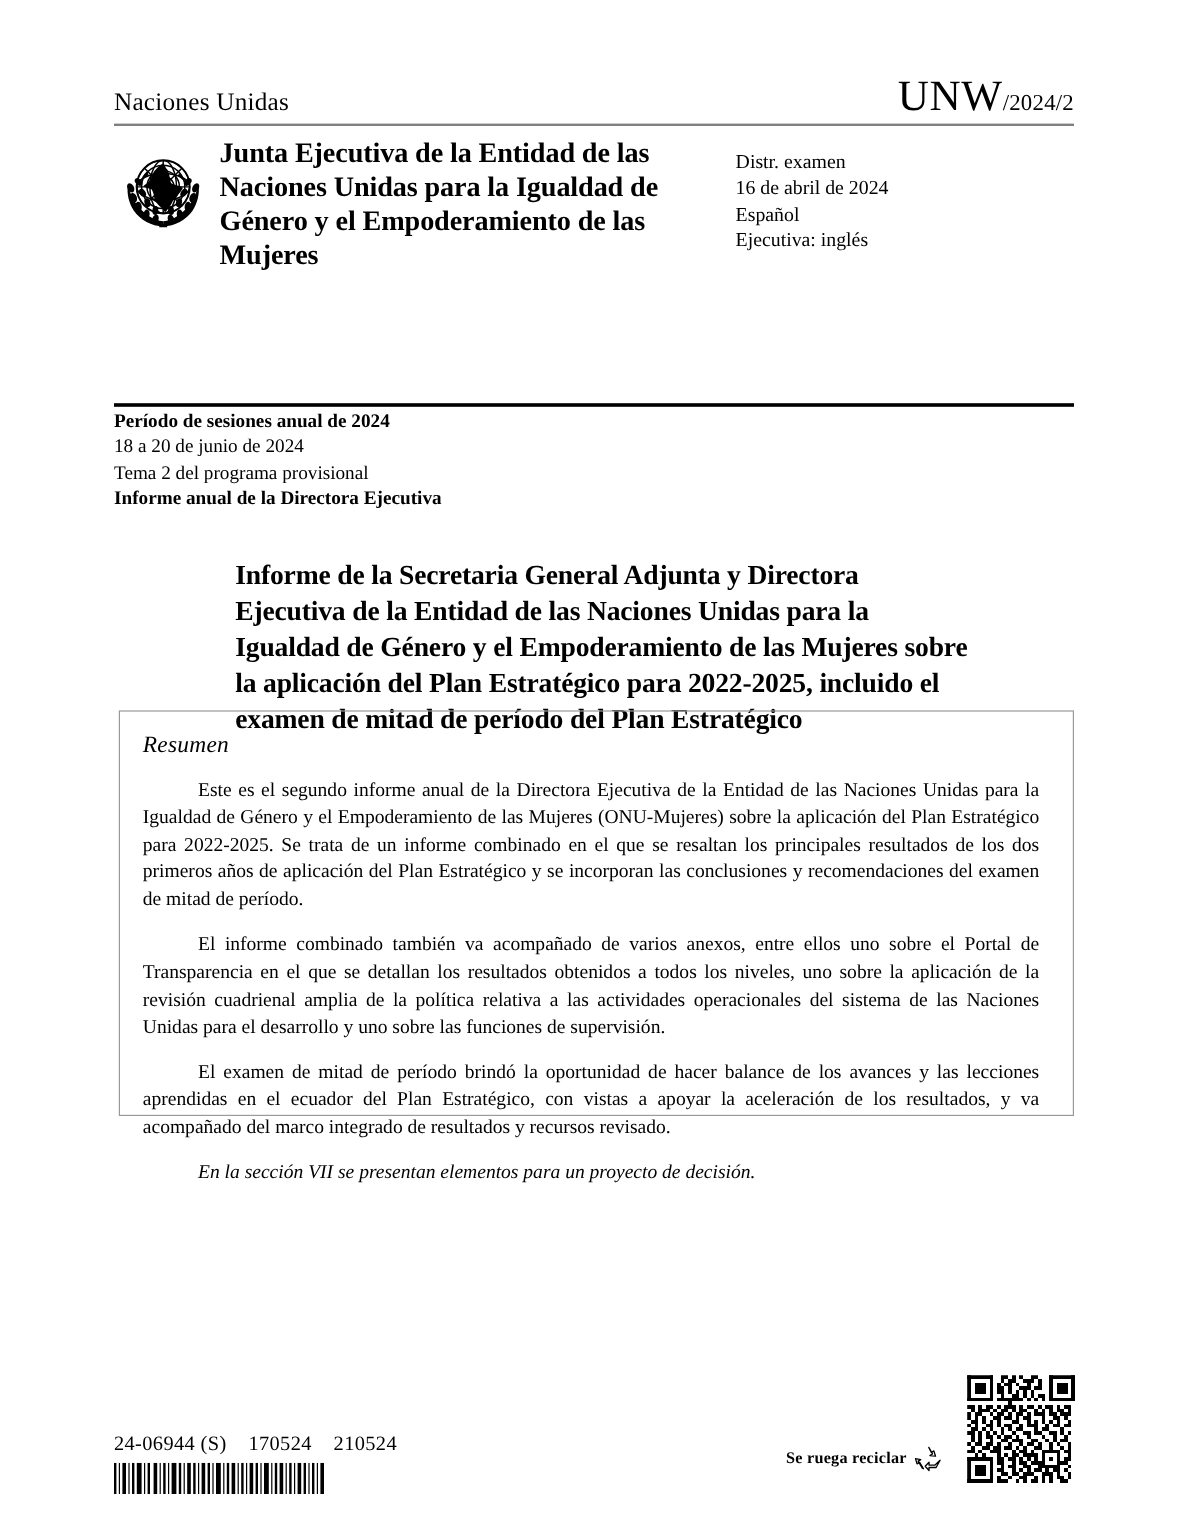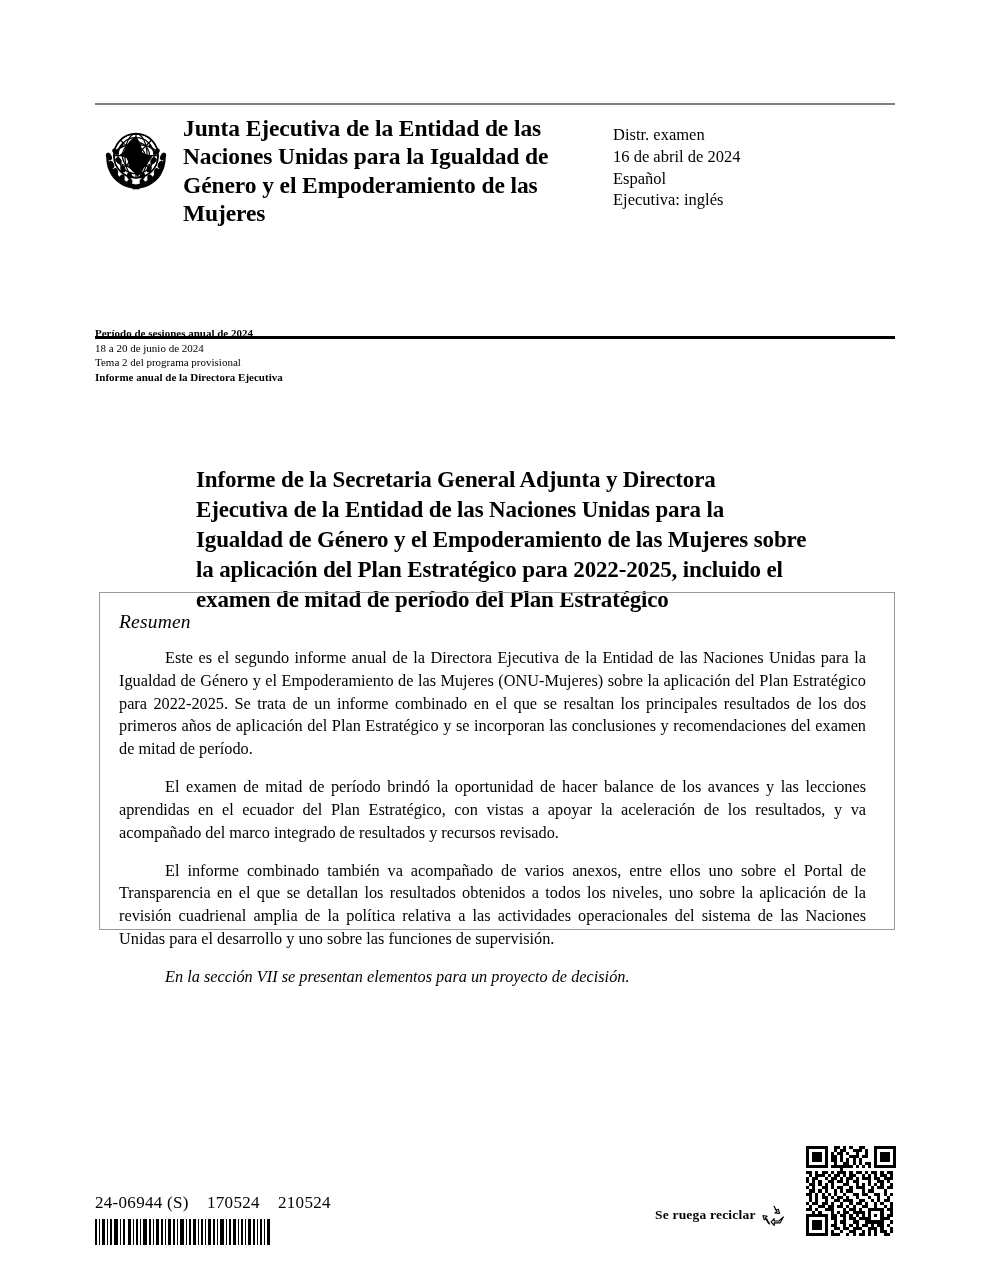--- a/index.html
+++ b/index.html
@@ -95,23 +95,23 @@
     position: absolute;
     left: 95px;
     top: 336px;
     width: 800px;
     height: 3px;
     background: #000000;
   }
   .session {
     position: absolute;
     left: 95px;
-    top: 326px;
+    top: 341px;
     width: 520px;
-    font-size: 11px;
+    font-size: 16px;
     line-height: 1.335;
   }
   .session .b { font-weight: bold; }
 
   
   .doc-title {
     position: absolute;
     left: 196px;
     top: 450px;
     width: 612px;
@@ -184,20 +184,26 @@
     top: 1146px;
     width: 90px;
     height: 90px;
   }
 </style>
 </head>
 <body>
 
 <div class="page">
 
+  <div class="masthead-top">
+    <div class="un-name">Naciones Unidas</div>
+    <div class="symbol">
+      <span class="sym-main">UNW</span><span class="sym-sub">/2024/2</span>
+    </div>
+  </div>
 
   <div class="rule-thin"></div>
 
   <div class="masthead-body">
     <span class="emblem">
       <svg viewBox="0 0 100 100" width="82" height="82" aria-hidden="true">
         <defs>
           <clipPath id="globeClip">
               <circle cx="50" cy="46" r="27"></circle>
             </clipPath>
@@ -280,22 +286,22 @@
     <div>Tema 2 del programa provisional</div>
     <div class="b">Informe anual de la Directora Ejecutiva</div>
   </div>
 
   <h1 class="doc-title">Informe de la Secretaria General Adjunta y Directora Ejecutiva de la Entidad de las Naciones Unidas para la Igualdad de Género y el Empoderamiento de las Mujeres sobre la aplicación del Plan Estratégico para 2022-2025, incluido el examen de mitad de período del Plan Estratégico</h1>
 
   <div class="summary-box">
     <div class="summary-inner">
       <div class="summary-heading">Resumen</div>
       <p>Este es el segundo informe anual de la Directora Ejecutiva de la Entidad de las Naciones Unidas para la Igualdad de Género y el Empoderamiento de las Mujeres (ONU-Mujeres) sobre la aplicación del Plan Estratégico para 2022-2025. Se trata de un informe combinado en el que se resaltan los principales resultados de los dos primeros años de aplicación del Plan Estratégico y se incorporan las conclusiones y recomendaciones del examen de mitad de período.</p>
+      <p>El informe combinado también va acompañado de varios anexos, entre ellos uno sobre el Portal de Transparencia en el que se detallan los resultados obtenidos a todos los niveles, uno sobre la aplicación de la revisión cuadrienal amplia de la política relativa a las actividades operacionales del sistema de las Naciones Unidas para el desarrollo y uno sobre las funciones de supervisión.</p>
       <p>El examen de mitad de período brindó la oportunidad de hacer balance de los avances y las lecciones aprendidas en el ecuador del Plan Estratégico, con vistas a apoyar la aceleración de los resultados, y va acompañado del marco integrado de resultados y recursos revisado.</p>
-      <p>El informe combinado también va acompañado de varios anexos, entre ellos uno sobre el Portal de Transparencia en el que se detallan los resultados obtenidos a todos los niveles, uno sobre la aplicación de la revisión cuadrienal amplia de la política relativa a las actividades operacionales del sistema de las Naciones Unidas para el desarrollo y uno sobre las funciones de supervisión.</p>
       <p>En la sección VII se presentan elementos para un proyecto de decisión.</p>
     </div>
   </div>
 
   <div class="jobno">24-06944 (S)    170524    210524</div>
 
   <span class="barcode">
     <svg viewBox="0 0 176 26" width="176" height="26" preserveAspectRatio="none" aria-hidden="true">
       <g fill="#000">
         <rect x="0" y="0" width="2" height="26"></rect>

